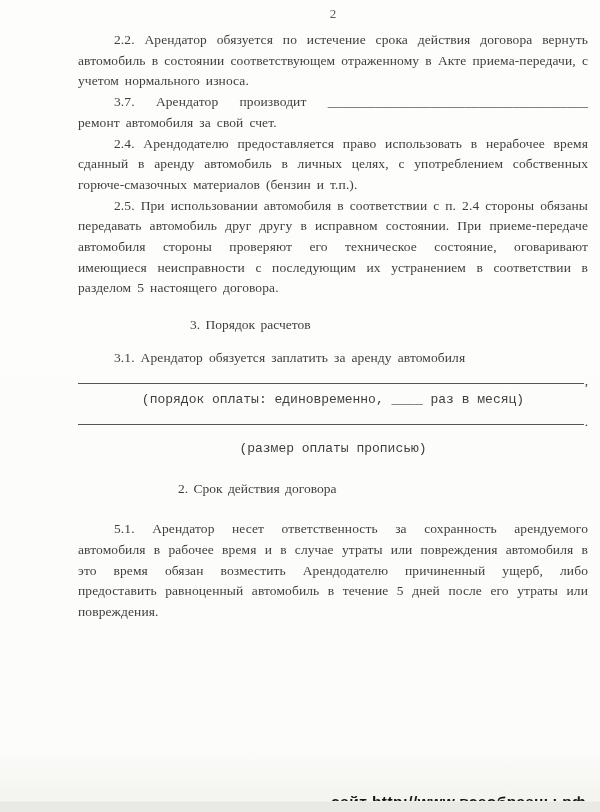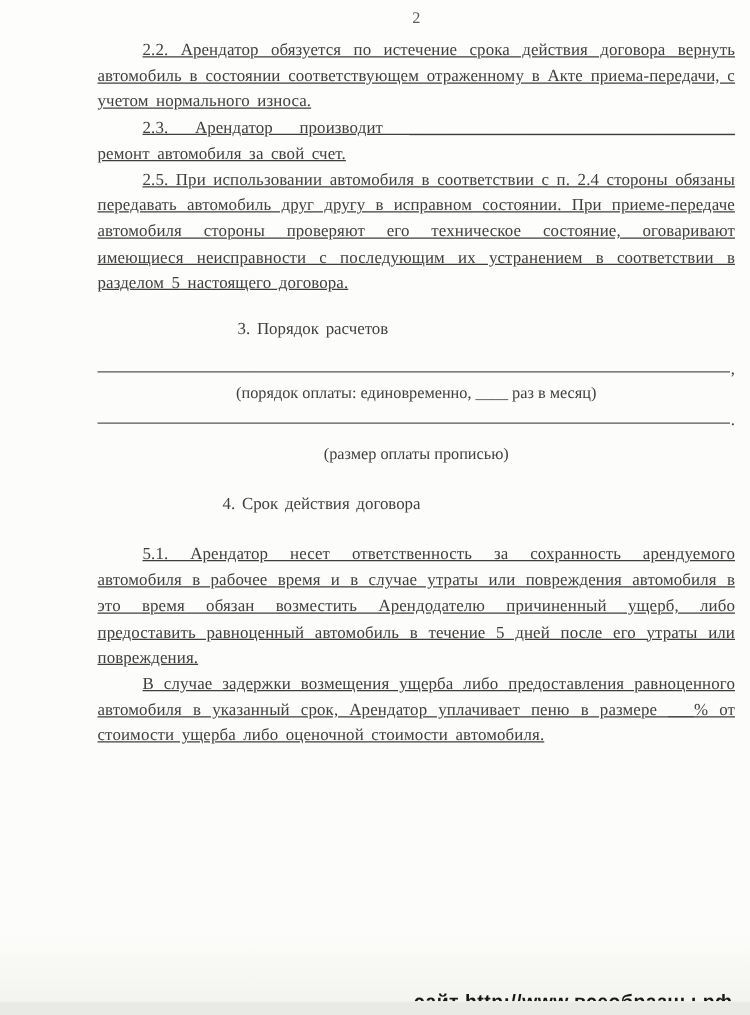--- a/index.html
+++ b/index.html
@@ -35,21 +35,20 @@
   }
   .par {
     margin: 0;
     font-size: 13.5px;
     line-height: 20.7px;
     text-align: justify;
     text-indent: 36px;
     word-spacing: 2.5px;
     letter-spacing: 0.1px;
     color: #3f3f3f;
-    text-decoration: underline;
   }
   .heading {
     margin: 12px 0 12px 100px;
     font-size: 13.5px;
     line-height: 20.7px;
     font-weight: normal;
     color: #3f3f3f;
     word-spacing: 2px;
   }
   .heading.h3 { margin-left: 112px; margin-top: 16px; }
@@ -70,20 +69,21 @@
     line-height: 14px;
     padding-left: 1px;
     color: #3f3f3f;
   }
   .caption {
     text-align: center;
     font-size: 13px;
     line-height: 20px;
     margin: 2px 0 0 0;
     color: #3f3f3f;
+    font-family: Liberation Mono, monospace;
   }
   .caption.second { margin-top: 10px; }
   .gap-sm { height: 8px; }
   .site-footer {
     position: absolute;
     right: 14px;
     bottom: 1px;
     font-family: "Liberation Sans", sans-serif;
     font-weight: bold;
     font-size: 15.5px;
@@ -93,47 +93,48 @@
 </style>
 </head>
 <body>
 
 <div class="scan-page">
   <div class="content">
 
     <div class="page-number">2</div>
 
     <p class="par">2.2. Арендатор обязуется по истечение срока действия договора вернуть автомобиль в состоянии соответствующем отраженному в Акте приема-передачи, с учетом нормального износа.</p>
-    <p class="par">2.3. Арендатор производит ______________________________________ ремонт автомобиля за свой счет.</p>
+    <p class="par">3.7. Арендатор производит ______________________________________ ремонт автомобиля за свой счет.</p>
+    <p class="par">2.4. Арендодателю предоставляется право использовать в нерабочее время сданный в аренду автомобиль в личных целях, с употреблением собственных горюче-смазочных материалов (бензин и т.п.).</p>
     <p class="par">2.5. При использовании автомобиля в соответствии с п. 2.4 стороны обязаны передавать автомобиль друг другу в исправном состоянии. При приеме-передаче автомобиля стороны проверяют его техническое состояние, оговаривают имеющиеся неисправности с последующим их устранением в соответствии в разделом 5 настоящего договора.</p>
 
     <h2 class="heading h3">3. Порядок расчетов</h2>
 
+    <p class="par">3.1. Арендатор обязуется заплатить за аренду автомобиля</p>
 
     <div class="blank-row">
       <span class="blank-rule"></span>
       <span class="blank-punct">,</span>
     </div>
     <p class="caption">(порядок оплаты: единовременно, ____ раз в месяц)</p>
 
     <div class="blank-row">
       <span class="blank-rule"></span>
       <span class="blank-punct">.</span>
     </div>
     <p class="caption second">(размер оплаты прописью)</p>
 
     <div class="gap-sm"></div>
 
-    <h2 class="heading">4. Срок действия договора</h2>
+    <h2 class="heading">2. Срок действия договора</h2>
 
 
     <div class="gap-sm"></div>
 
 
     <p class="par">5.1. Арендатор несет ответственность за сохранность арендуемого автомобиля в рабочее время и в случае утраты или повреждения автомобиля в это время обязан возместить Арендодателю причиненный ущерб, либо предоставить равноценный автомобиль в течение 5 дней после его утраты или повреждения.</p>
-    <p class="par">В случае задержки возмещения ущерба либо предоставления равноценного автомобиля в указанный срок, Арендатор уплачивает пеню в размере ___% от стоимости ущерба либо оценочной стоимости автомобиля.</p>
 
   </div>
 
   <div class="site-footer">сайт http://www.всеобразцы.рф</div>
 
   <div class="scan-edge-bottom"></div>
 </div>
 
 </body></html>

